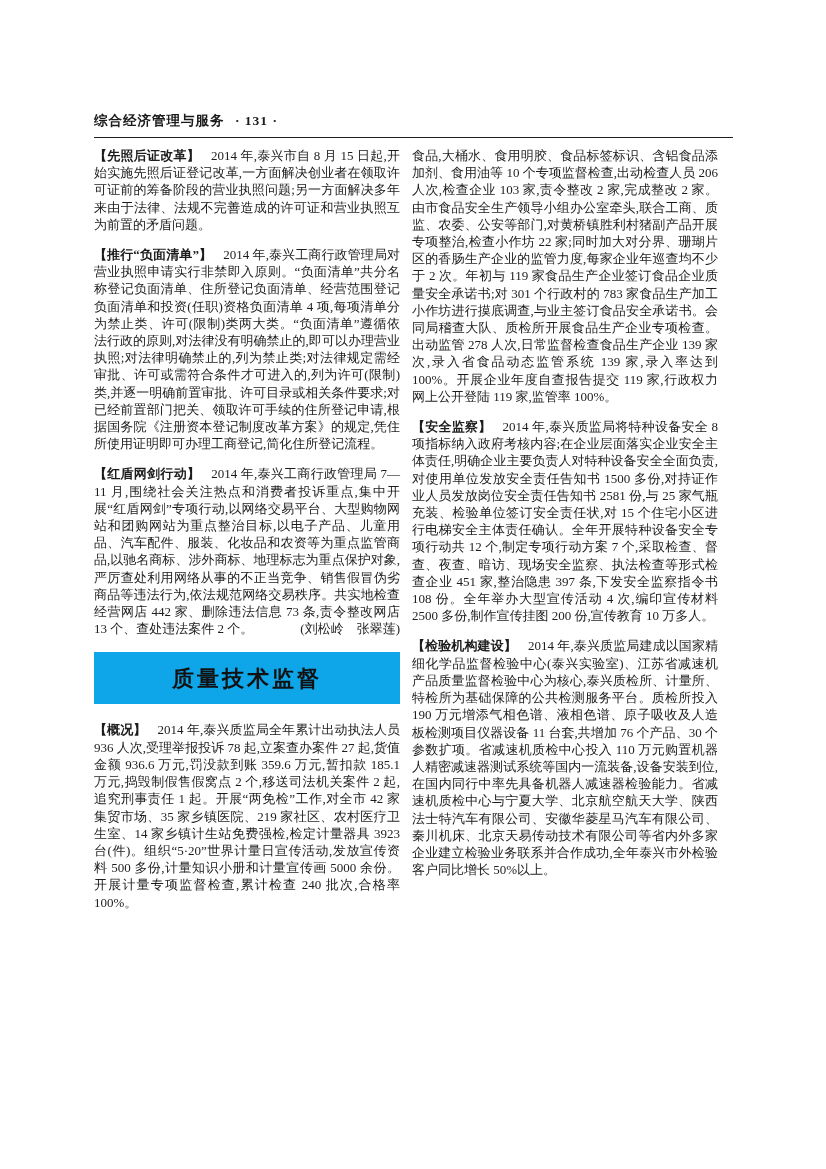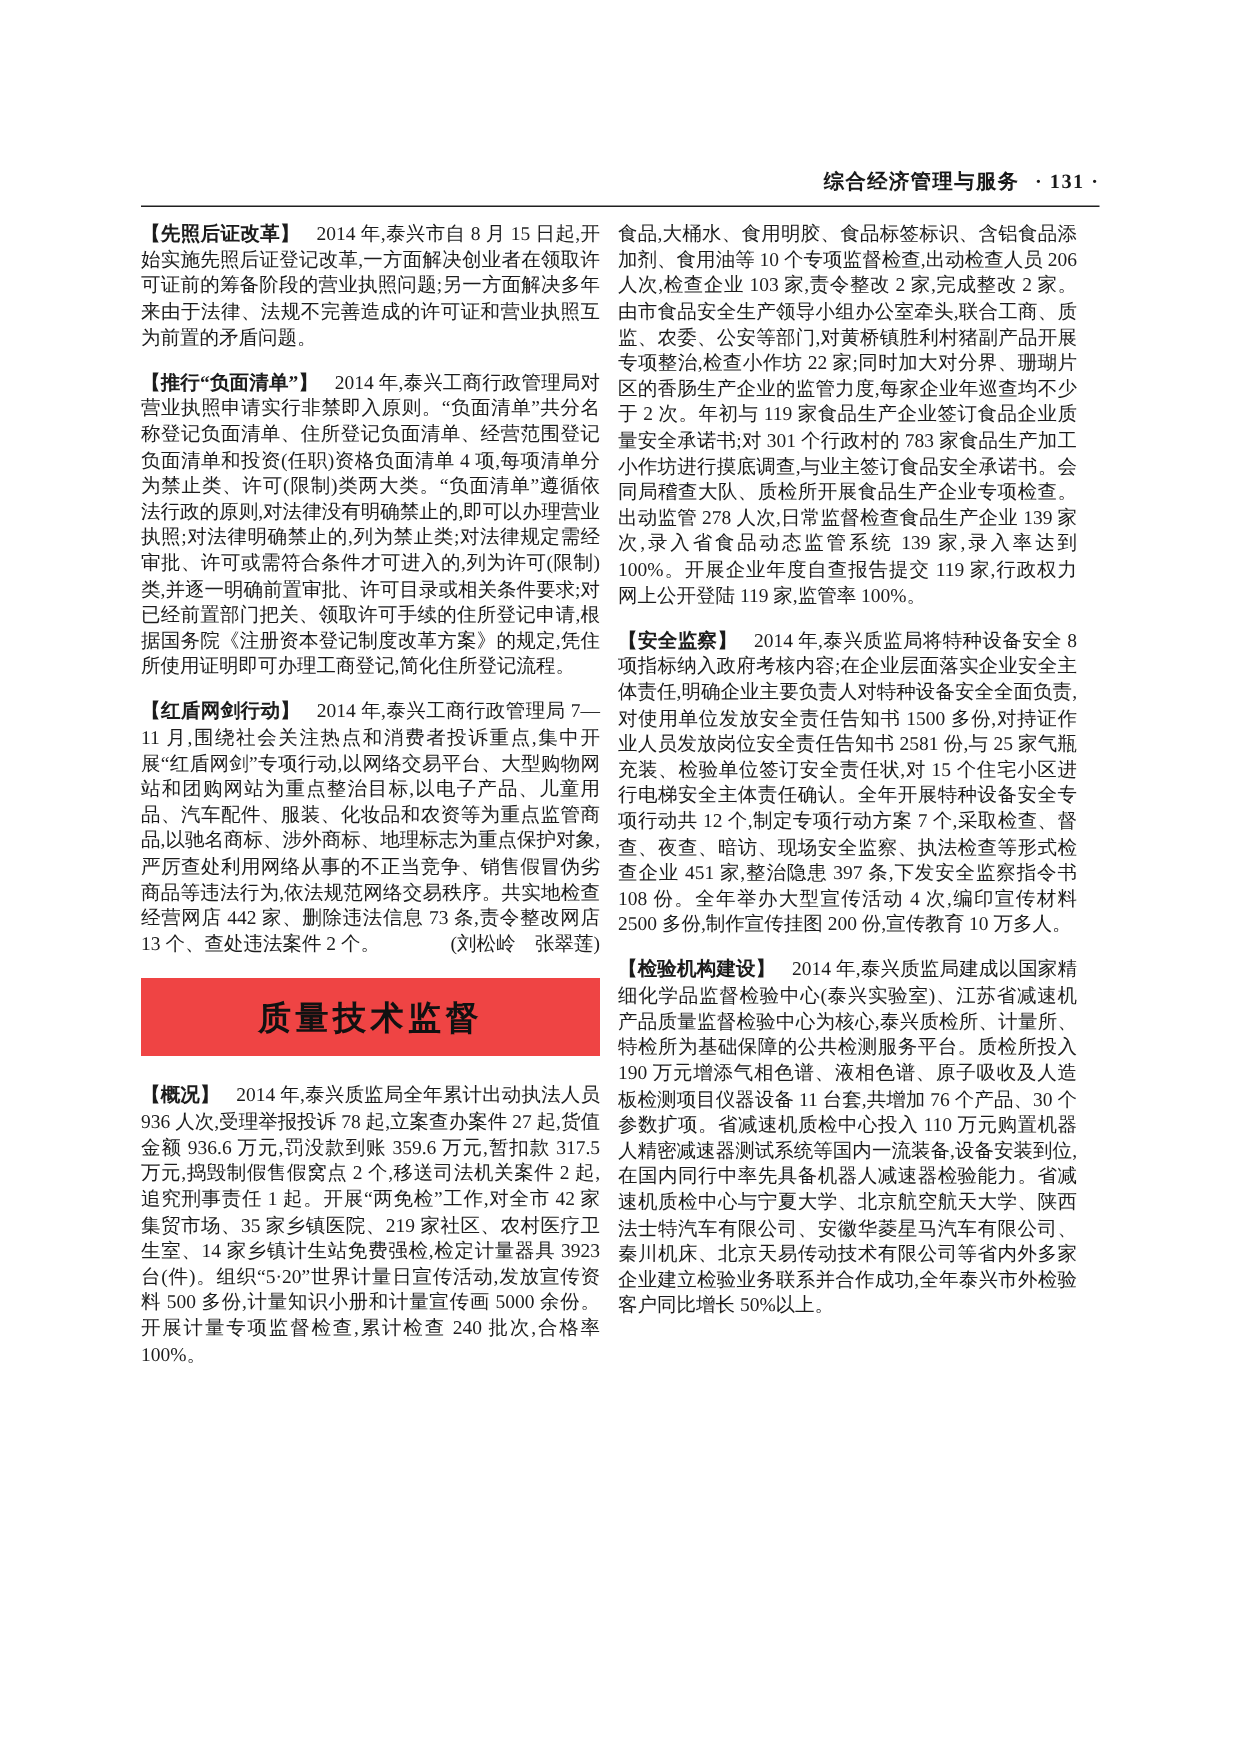--- a/index.html
+++ b/index.html
@@ -9,21 +9,20 @@
     font-family: "Liberation Serif", "DejaVu Serif", serif;
     color: #1c1c1c;
     position: relative;
     overflow: hidden;
   }
   .page-content {
     position: absolute;
     left: 94px; right: 93px; top: 112px;
   }
   .running-head {
-    text-align: right;
     font-size: 13.5px;
     font-weight: bold;
     letter-spacing: 1px;
     padding-bottom: 7px;
     color: #1a1a1a;
   }
   .running-head .pgnum { margin-left: 6px; }
   .head-rule {
     border-bottom: 1.6px solid #1f1f1f;
     margin-bottom: 9px;
@@ -46,21 +45,21 @@
   p.article:last-child { margin-bottom: 0; }
   .entry {
     font-weight: bold;
     margin-right: 0.85em;
   }
   .attribution {
     float: right;
     margin-left: 40px;
   }
   .section-box {
-    background: #ef4444;
+    background: #0ea5e9;
     margin: 15px 0 17px 0;
     height: 52px;
     display: flex;
     align-items: center;
     justify-content: center;
     font-size: 22px;
     font-weight: bold;
     letter-spacing: 3px;
     color: #111111;
   }
@@ -83,21 +82,21 @@
       <p class="article"><b class="entry">【先照后证改革】</b><span>2014 年,泰兴市自 8 月 15 日起,开始实施先照后证登记改革,一方面解决创业者在领取许可证前的筹备阶段的营业执照问题;另一方面解决多年来由于法律、法规不完善造成的许可证和营业执照互为前置的矛盾问题。</span></p>
 
       <p class="article"><b class="entry">【推行“负面清单”】</b><span>2014 年,泰兴工商行政管理局对营业执照申请实行非禁即入原则。“负面清单”共分名称登记负面清单、住所登记负面清单、经营范围登记负面清单和投资(任职)资格负面清单 4 项,每项清单分为禁止类、许可(限制)类两大类。“负面清单”遵循依法行政的原则,对法律没有明确禁止的,即可以办理营业执照;对法律明确禁止的,列为禁止类;对法律规定需经审批、许可或需符合条件才可进入的,列为许可(限制)类,并逐一明确前置审批、许可目录或相关条件要求;对已经前置部门把关、领取许可手续的住所登记申请,根据国务院《注册资本登记制度改革方案》的规定,凭住所使用证明即可办理工商登记,简化住所登记流程。</span></p>
 
       <p class="article"><b class="entry">【红盾网剑行动】</b><span>2014 年,泰兴工商行政管理局 7—11 月,围绕社会关注热点和消费者投诉重点,集中开展“红盾网剑”专项行动,以网络交易平台、大型购物网站和团购网站为重点整治目标,以电子产品、儿童用品、汽车配件、服装、化妆品和农资等为重点监管商品,以驰名商标、涉外商标、地理标志为重点保护对象,严厉查处利用网络从事的不正当竞争、销售假冒伪劣商品等违法行为,依法规范网络交易秩序。共实地检查经营网店 442 家、删除违法信息 73 条,责令整改网店 13 个、查处违法案件 2 个。</span><span class="attribution">(刘松岭　张翠莲)</span></p>
 
       <div class="section-box">
         <span>质量技术监督</span>
       </div>
 
-      <p class="article"><b class="entry">【概况】</b><span>2014 年,泰兴质监局全年累计出动执法人员 936 人次,受理举报投诉 78 起,立案查办案件 27 起,货值金额 936.6 万元,罚没款到账 359.6 万元,暂扣款 317.5 万元,捣毁制假售假窝点 2 个,移送司法机关案件 2 起,追究刑事责任 1 起。开展“两免检”工作,对全市 42 家集贸市场、35 家乡镇医院、219 家社区、农村医疗卫生室、14 家乡镇计生站免费强检,检定计量器具 3923 台(件)。组织“5·20”世界计量日宣传活动,发放宣传资料 500 多份,计量知识小册和计量宣传画 5000 余份。开展计量专项监督检查,累计检查 240 批次,合格率 100%。</span></p>
+      <p class="article"><b class="entry">【概况】</b><span>2014 年,泰兴质监局全年累计出动执法人员 936 人次,受理举报投诉 78 起,立案查办案件 27 起,货值金额 936.6 万元,罚没款到账 359.6 万元,暂扣款 185.1 万元,捣毁制假售假窝点 2 个,移送司法机关案件 2 起,追究刑事责任 1 起。开展“两免检”工作,对全市 42 家集贸市场、35 家乡镇医院、219 家社区、农村医疗卫生室、14 家乡镇计生站免费强检,检定计量器具 3923 台(件)。组织“5·20”世界计量日宣传活动,发放宣传资料 500 多份,计量知识小册和计量宣传画 5000 余份。开展计量专项监督检查,累计检查 240 批次,合格率 100%。</span></p>
 
 
     </div>
 
     <div class="col">
 
       <p class="article"><span>食品,大桶水、食用明胶、食品标签标识、含铝食品添加剂、食用油等 10 个专项监督检查,出动检查人员 206 人次,检查企业 103 家,责令整改 2 家,完成整改 2 家。由市食品安全生产领导小组办公室牵头,联合工商、质监、农委、公安等部门,对黄桥镇胜利村猪副产品开展专项整治,检查小作坊 22 家;同时加大对分界、珊瑚片区的香肠生产企业的监管力度,每家企业年巡查均不少于 2 次。年初与 119 家食品生产企业签订食品企业质量安全承诺书;对 301 个行政村的 783 家食品生产加工小作坊进行摸底调查,与业主签订食品安全承诺书。会同局稽查大队、质检所开展食品生产企业专项检查。出动监管 278 人次,日常监督检查食品生产企业 139 家次,录入省食品动态监管系统 139 家,录入率达到 100%。开展企业年度自查报告提交 119 家,行政权力网上公开登陆 119 家,监管率 100%。</span></p>
 
       <p class="article"><b class="entry">【安全监察】</b><span>2014 年,泰兴质监局将特种设备安全 8 项指标纳入政府考核内容;在企业层面落实企业安全主体责任,明确企业主要负责人对特种设备安全全面负责,对使用单位发放安全责任告知书 1500 多份,对持证作业人员发放岗位安全责任告知书 2581 份,与 25 家气瓶充装、检验单位签订安全责任状,对 15 个住宅小区进行电梯安全主体责任确认。全年开展特种设备安全专项行动共 12 个,制定专项行动方案 7 个,采取检查、督查、夜查、暗访、现场安全监察、执法检查等形式检查企业 451 家,整治隐患 397 条,下发安全监察指令书 108 份。全年举办大型宣传活动 4 次,编印宣传材料 2500 多份,制作宣传挂图 200 份,宣传教育 10 万多人。</span></p>
 

